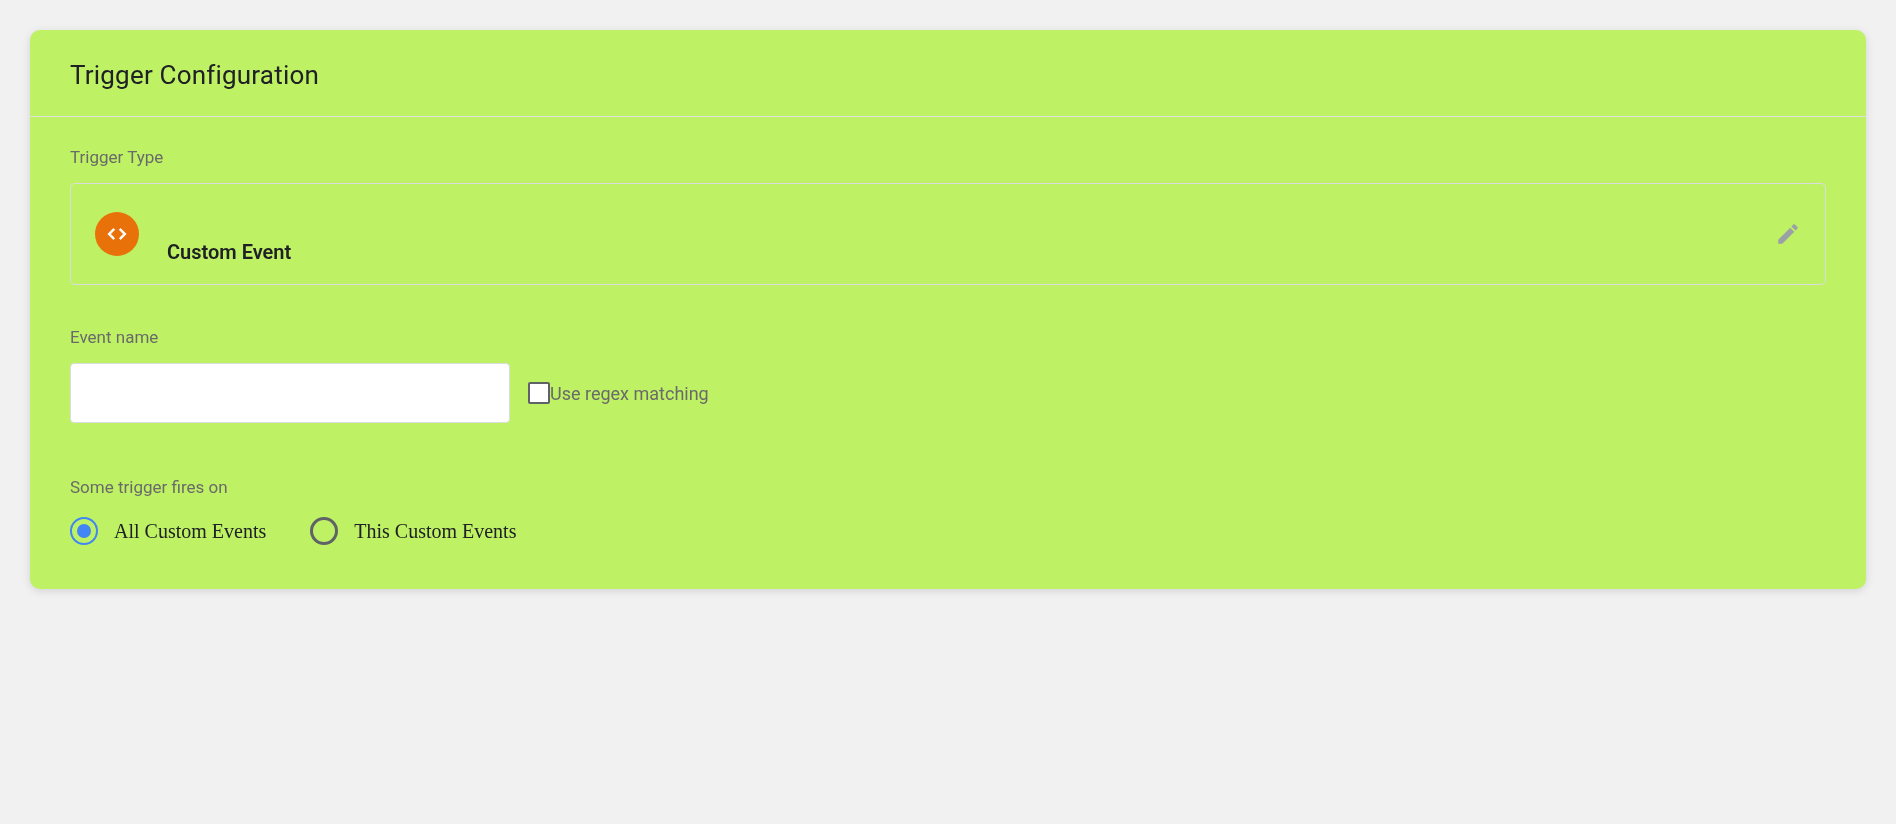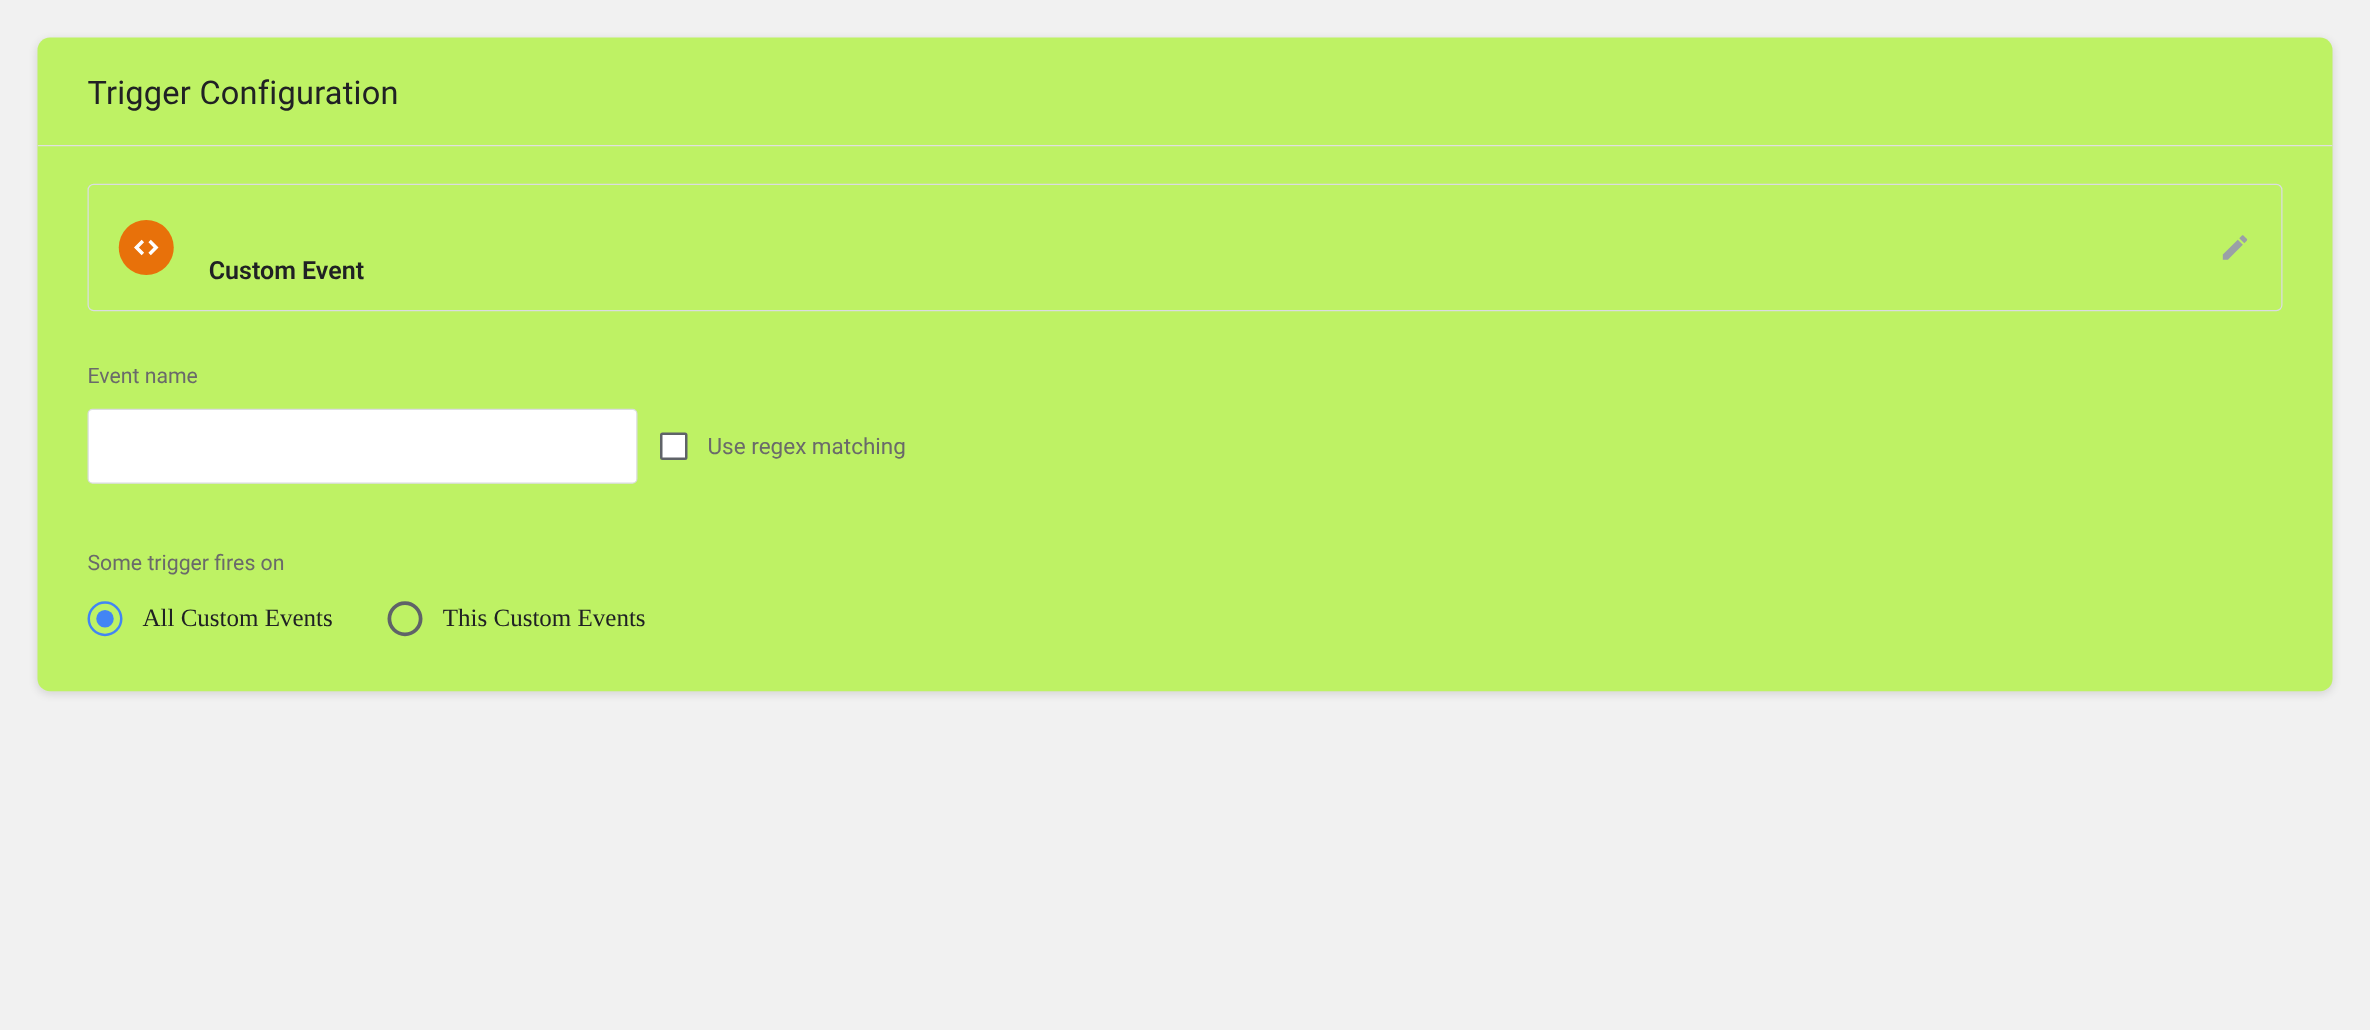--- a/index.html
+++ b/index.html
@@ -89,21 +89,21 @@
       border: 1px solid #dadce0;
       border-radius: 4px;
       padding: 0 14px;
       font-size: 17px;
       font-family: inherit;
       outline: none;
     }
     .checkbox-group {
       display: flex;
       align-items: center;
-      gap: 16px;
+      gap: 0;
     }
     .checkbox {
       width: 22px;
       height: 22px;
       border: 2px solid #5f6368;
       border-radius: 2px;
       background: #fff;
       cursor: pointer;
       flex-shrink: 0;
     }
@@ -158,20 +158,21 @@
 </head>
 <body>
 
 <div class="card">
   <div class="card-header">
     <h1 class="card-title">Trigger Configuration</h1>
   </div>
   <div class="card-body">
 
     <div>
+      <div class="field-label">Trigger Type</div>
       <div class="trigger-type-box">
         <div class="trigger-icon">
           <svg viewBox="0 0 24 24">
               <path d="M9.4 16.6L4.8 12l4.6-4.6L8 6l-6 6 6 6 1.4-1.4zm5.2 0l4.6-4.6-4.6-4.6L16 6l6 6-6 6-1.4-1.4z"></path>
             </svg>
         </div>
         <div class="trigger-type-name">Custom Event</div>
         <svg class="edit-icon" viewBox="0 0 24 24">
           <path d="M3 17.25V21h3.75L17.81 9.94l-3.75-3.75L3 17.25zM20.71 7.04c.39-.39.39-1.02 0-1.41l-2.34-2.34c-.39-.39-1.02-.39-1.41 0l-1.83 1.83 3.75 3.75 1.83-1.83z"></path>
         </svg>

